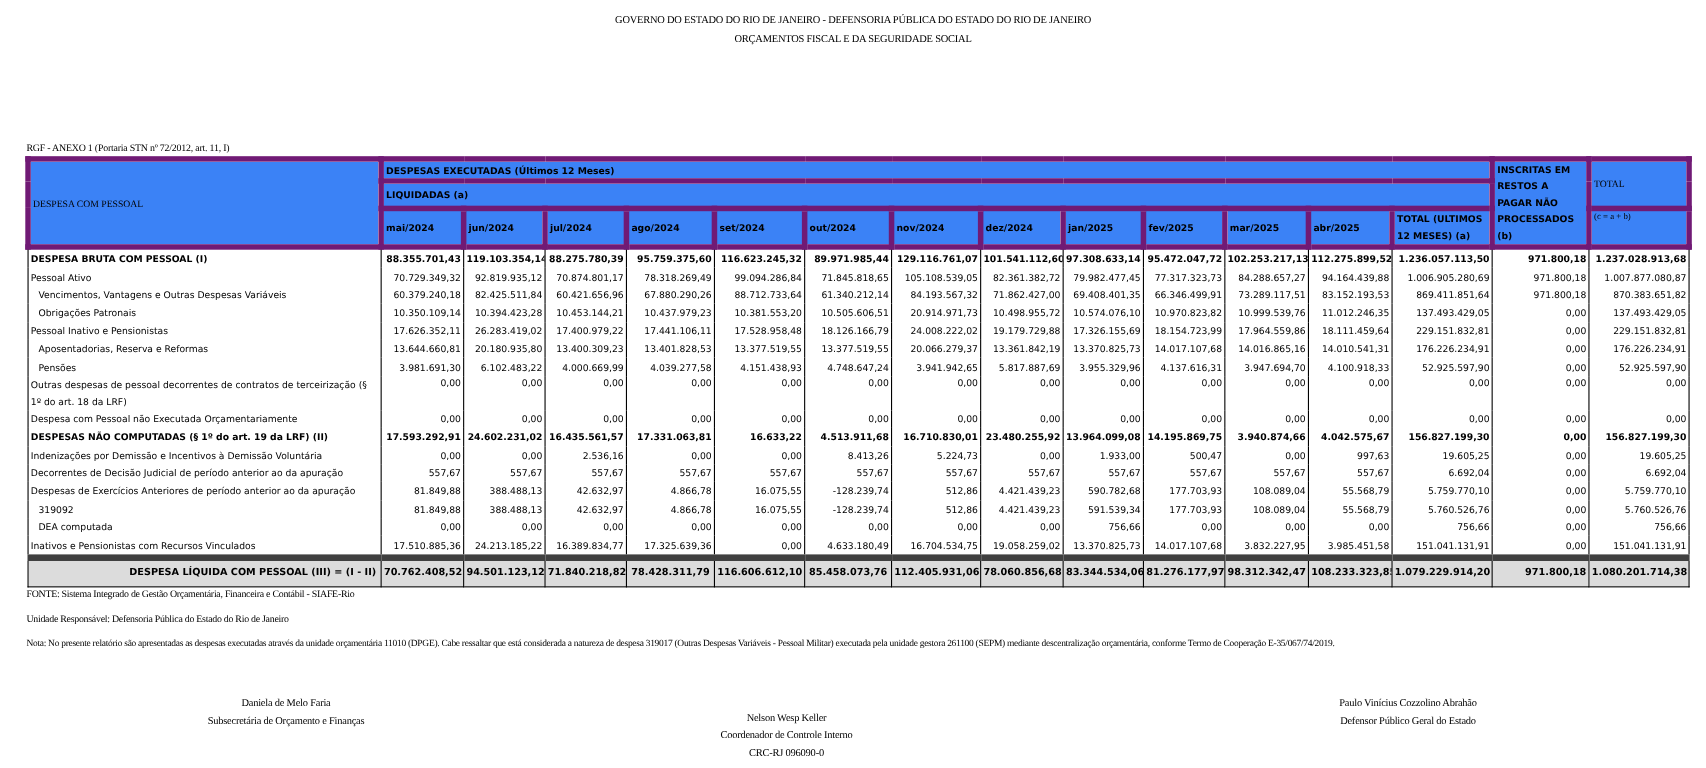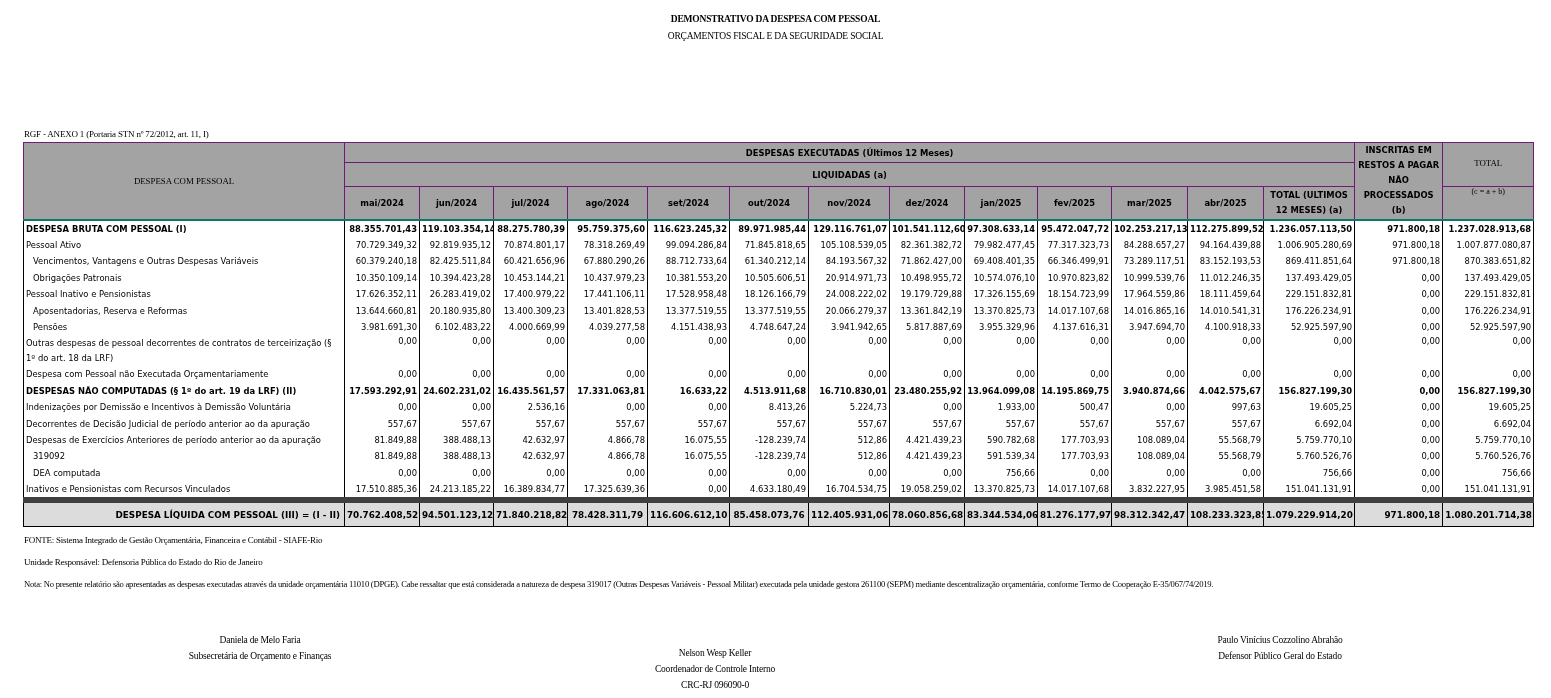--- a/index.html
+++ b/index.html
@@ -4,40 +4,40 @@
 <style>
   html, body { margin: 0; padding: 0; background: #ffffff; }
   body { width: 1551px; height: 698px; position: relative; overflow: hidden; color: #000; }
   .serif { font-family: "Liberation Serif", "DejaVu Serif", serif; }
   .header { position: absolute; left: 0; top: 11px; width: 1551px; text-align: center; }
   .header div { font-size: 9.5px; line-height: 16.6px; letter-spacing: -0.2px; }
   .header .bold { font-weight: bold; }
   .annex { position: absolute; left: 24px; top: 129px; font-size: 9px; letter-spacing: -0.2px; }
   table.rgf { position: absolute; left: 23px; top: 142px; width: 1510px; border-collapse: collapse; table-layout: fixed; }
   table.rgf td, table.rgf th { font-family: "DejaVu Sans", "Liberation Sans", sans-serif; font-size: 8.4px; padding: 0 2px; white-space: nowrap; overflow: hidden; }
-  table.rgf th { background: #a3a3a3; font-weight: bold; border: 1px solid #701a75; text-align: center; }
+  table.rgf th { background: #3b82f6; font-weight: bold; border: 5px solid #701a75; text-align: left; }
   table.rgf th.serifh { font-family: "Liberation Serif", "DejaVu Serif", serif; font-weight: normal; font-size: 8.8px; }
   table.rgf td { border-left: 1px solid #000; border-right: 1px solid #000; text-align: right; height: 16.4px; }
   table.rgf td.lbl { text-align: left; padding-left: 2px; }
   table.rgf td.lbl.ind { padding-left: 9px; }
   table.rgf td.wrap { white-space: normal; line-height: 15px; vertical-align: top; padding-top: 1px; }
   table.rgf tr.b td { font-weight: bold; }
   table.rgf tr.first td { border-top: 2px solid #0f766e; }
   table.rgf tr.total td { background: #dcdcdc; font-weight: bold; border: 1px solid #000; height: 23px; font-size: 8.8px; }
   table.rgf tr.total td.lbl { text-align: right; padding-right: 4px; }
   table.rgf tr.total td.ctr { text-align: center; }
   table.rgf tr.last td { border-bottom: 6px solid #404040; }
   .foot { position: absolute; left: 24px; font-size: 9px; letter-spacing: -0.25px; white-space: nowrap; }
   .sig { position: absolute; text-align: center; font-size: 9.5px; line-height: 16px; letter-spacing: -0.2px; }
 </style>
 </head>
 <body>
 
 <div class="header serif">
-  <div class="bold">DEMONSTRATIVO DA DESPESA COM PESSOAL</div>
+  <div>GOVERNO DO ESTADO DO RIO DE JANEIRO - DEFENSORIA PÚBLICA DO ESTADO DO RIO DE JANEIRO</div>
   <div>ORÇAMENTOS FISCAL E DA SEGURIDADE SOCIAL</div>
 </div>
 
 <div class="annex serif">RGF - ANEXO 1 (Portaria STN nº 72/2012, art. 11, I)</div>
 
 <table class="rgf">
   <colgroup>
     <col style="width:321px">
     <col style="width:75px">
       <col style="width:74px">

